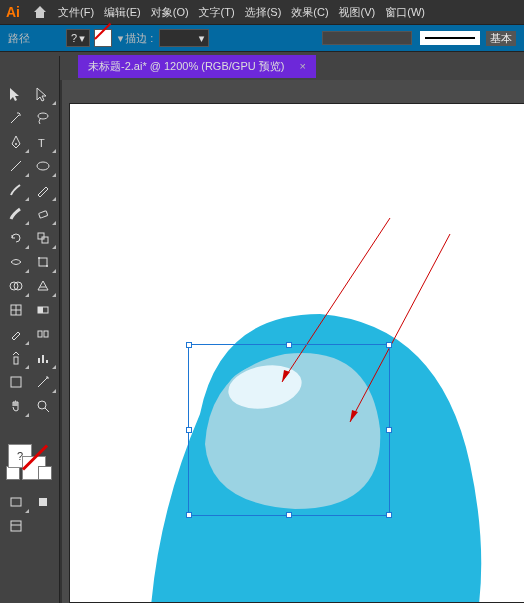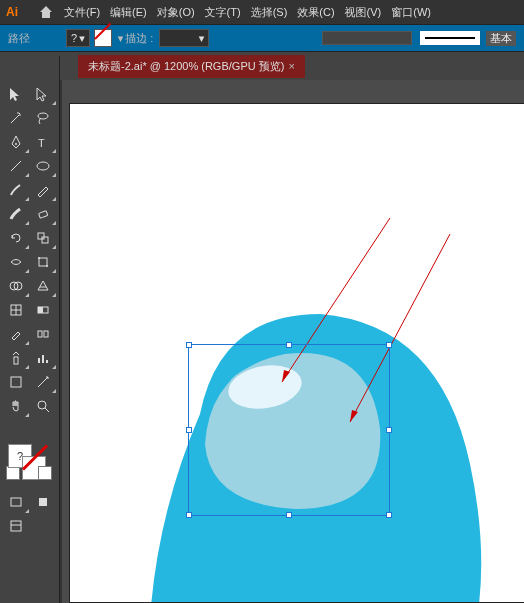--- a/index.html
+++ b/index.html
@@ -1,33 +1,33 @@
 <!DOCTYPE html>
 <html><head>
 <meta charset="utf-8">
 <style>
 *{box-sizing:border-box;margin:0;padding:0;font-family:"Microsoft YaHei",sans-serif;font-size:11px;-webkit-user-select:none;user-select:none}
 body{width:524px;height:603px;background:#333;overflow:hidden}
 .menubar{height:24px;background:#333;display:flex;align-items:center;padding:0 6px;color:#ccc}
-.logo{color:#ff7700;font-weight:bold;font-size:12px;margin-right:20px}
+.logo{color:#ff7700;font-weight:bold;font-size:14px;margin-right:12px}
 .home-icon{width:16px;height:16px;margin-right:10px;display:inline-flex;align-items:center;justify-content:center}
 .menu-item{margin-right:10px;color:#ddd;cursor:pointer}
 .optbar{height:28px;background:#0369a1;display:flex;align-items:center;border-top:1px solid #222;border-bottom:1px solid #222;padding:0 8px;color:#ccc}
 .optbar .lbl{margin-right:6px;color:#bbb}
 .dropdown{height:18px;background:#2f2f2f;border:1px solid #555;display:flex;align-items:center;padding:0 4px;margin-right:4px;color:#ddd}
 .swatch{width:18px;height:18px;border:1px solid #555;margin-right:6px;display:flex;align-items:center;justify-content:center}
 .noline{width:16px;height:16px;background:#fff;position:relative}
 .noline::after{content:"";position:absolute;left:0;top:50%;width:22px;height:2px;background:#d00;transform:rotate(-45deg);transform-origin:left}
 .spacer{flex:1}
 .progress{width:90px;height:14px;background:#444;border:1px solid #555;margin-right:8px}
 .stroke-prev{width:60px;height:14px;background:#fff;display:flex;align-items:center;justify-content:center;margin-right:6px}
 .stroke-line{width:50px;height:2px;background:#000}
 .basic{background:#555;color:#eee;padding:2px 4px;height:15px;display:flex;align-items:center}
 .doc-tab-row{height:28px;background:#434343;display:flex;align-items:center;padding-left:78px}
-.doc-tab{background:#7f1d1d;color:#ddd;padding:4px 10px;display:flex;align-items:center;gap:4px}
+.doc-tab{background:#6d28d9;color:#ddd;padding:4px 10px;display:flex;align-items:center;gap:15px}
 .doc-tab .x{color:#bbb}
 .workspace{position:absolute;left:62px;top:80px;right:0;bottom:0;background:#4b4b4b}
 .canvas{position:absolute;left:8px;top:24px;width:454px;height:498px;background:#fff;box-shadow:0 0 0 1px #222}
 .toolbar{position:absolute;left:0;top:56px;width:60px;bottom:0;background:#434343;border-right:1px solid #222;display:grid;grid-template-columns:1fr 1fr;grid-auto-rows:24px;padding:2px;gap:0}
 .tool{display:flex;align-items:center;justify-content:center;color:#ddd;cursor:pointer;position:relative}
 .tool .corner{position:absolute;right:1px;bottom:1px;width:0;height:0;border-left:4px solid transparent;border-bottom:4px solid #bbb}
 .tool svg{width:16px;height:16px}
 .toolbar .sep{grid-column:1/3;height:6px}
 .fillstroke{grid-column:1/3;height:42px;position:relative}
 .fs-fill{position:absolute;left:6px;top:2px;width:24px;height:24px;background:#fff;border:1px solid #888;display:flex;align-items:center;justify-content:center;color:#333}

